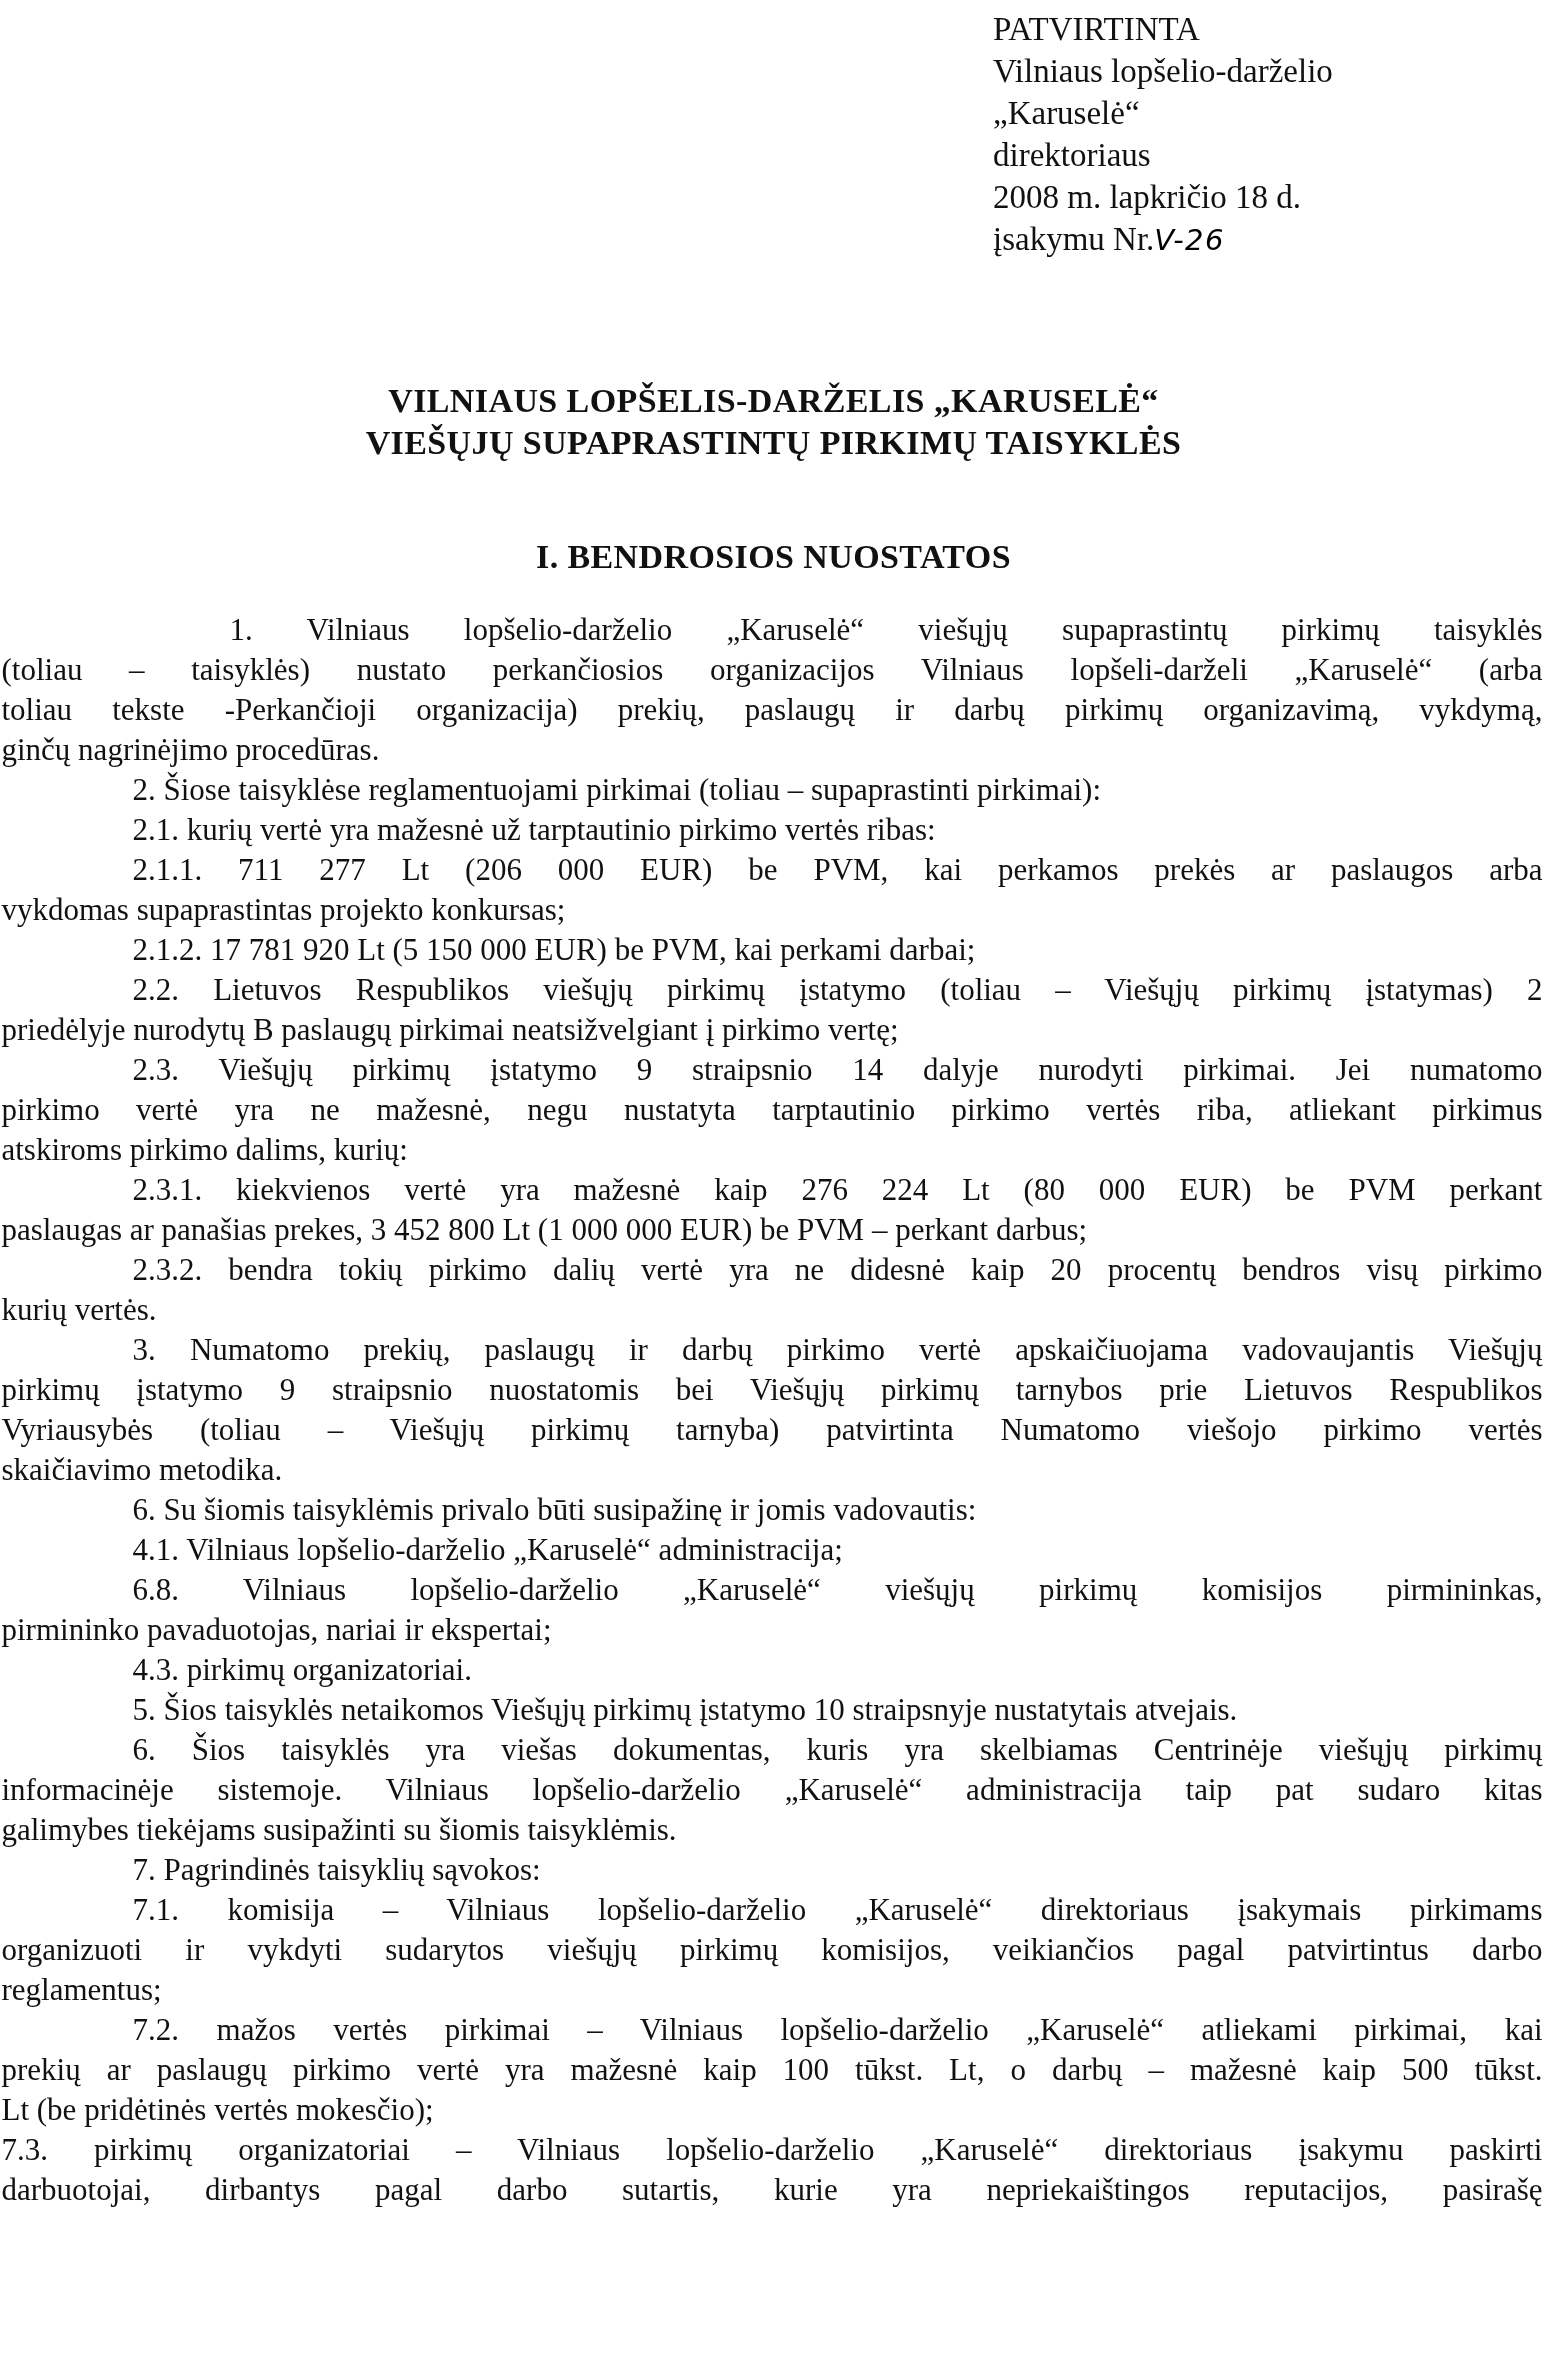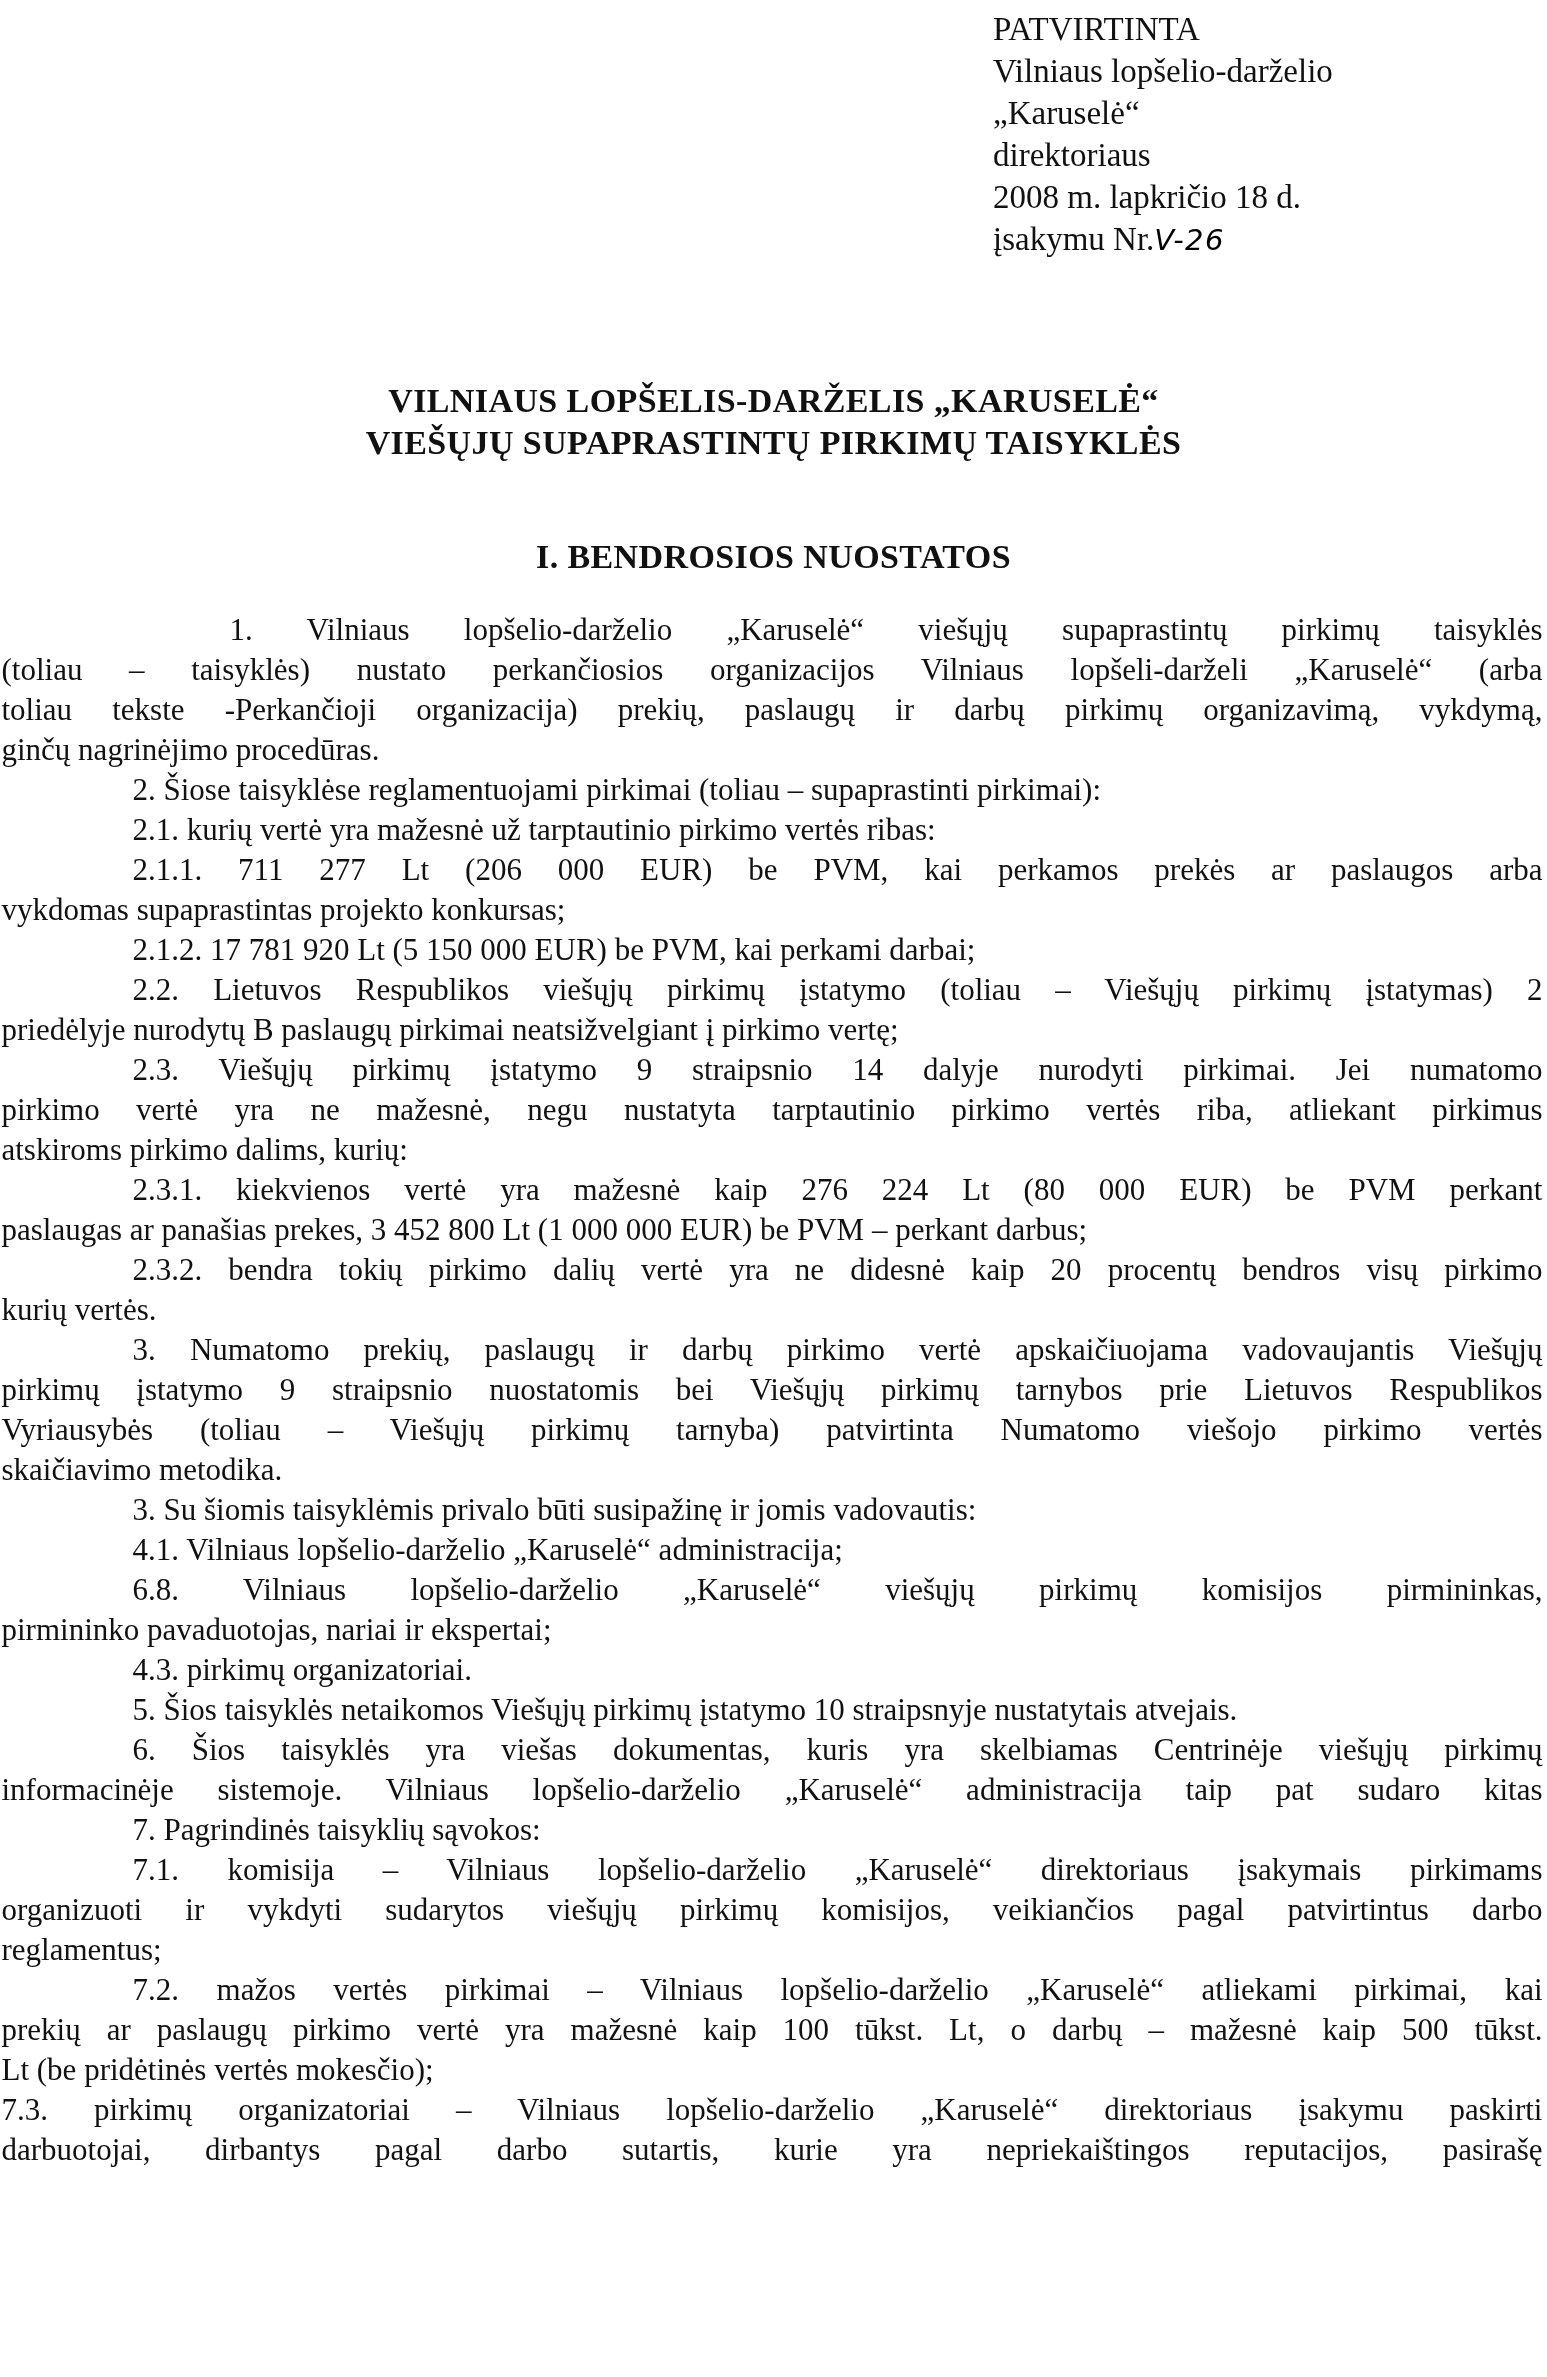--- a/index.html
+++ b/index.html
@@ -71,28 +71,29 @@
     <div class="line">pirkimo vertė yra ne mažesnė, negu nustatyta tarptautinio pirkimo vertės riba, atliekant pirkimus</div>
     <div class="line last">atskiroms pirkimo dalims, kurių:</div>
     <div class="line ind">2.3.1. kiekvienos vertė yra mažesnė kaip 276 224 Lt (80 000 EUR) be PVM perkant</div>
     <div class="line last">paslaugas ar panašias prekes, 3 452 800 Lt (1 000 000 EUR) be PVM – perkant darbus;</div>
     <div class="line ind">2.3.2. bendra tokių pirkimo dalių vertė yra ne didesnė kaip 20 procentų bendros visų pirkimo</div>
     <div class="line last">kurių vertės.</div>
     <div class="line ind">3. Numatomo prekių, paslaugų ir darbų pirkimo vertė apskaičiuojama vadovaujantis Viešųjų</div>
     <div class="line">pirkimų įstatymo 9 straipsnio nuostatomis bei Viešųjų pirkimų tarnybos prie Lietuvos Respublikos</div>
     <div class="line">Vyriausybės (toliau – Viešųjų pirkimų tarnyba) patvirtinta Numatomo viešojo pirkimo vertės</div>
     <div class="line last">skaičiavimo metodika.</div>
-    <div class="line ind last">3. Su šiomis taisyklėmis privalo būti susipažinę ir jomis vadovautis:</div>
+    <div class="line ind last">6. Su šiomis taisyklėmis privalo būti susipažinę ir jomis vadovautis:</div>
     <div class="line ind last">4.1. Vilniaus lopšelio-darželio „Karuselė“ administracija;</div>
     <div class="line ind">6.8. Vilniaus lopšelio-darželio „Karuselė“ viešųjų pirkimų komisijos pirmininkas,</div>
     <div class="line last">pirmininko pavaduotojas, nariai ir ekspertai;</div>
     <div class="line ind last">4.3. pirkimų organizatoriai.</div>
     <div class="line ind last">5. Šios taisyklės netaikomos Viešųjų pirkimų įstatymo 10 straipsnyje nustatytais atvejais.</div>
     <div class="line ind">6. Šios taisyklės yra viešas dokumentas, kuris yra skelbiamas Centrinėje viešųjų pirkimų</div>
     <div class="line">informacinėje sistemoje. Vilniaus lopšelio-darželio „Karuselė“ administracija taip pat sudaro kitas</div>
+    <div class="line last">galimybes tiekėjams susipažinti su šiomis taisyklėmis.</div>
     <div class="line ind last">7. Pagrindinės taisyklių sąvokos:</div>
     <div class="line ind"><span>7.1. </span><span class="b">komisija</span><span> – Vilniaus lopšelio-darželio „Karuselė“ direktoriaus įsakymais pirkimams</span></div>
     <div class="line">organizuoti ir vykdyti sudarytos viešųjų pirkimų komisijos, veikiančios pagal patvirtintus darbo</div>
     <div class="line last">reglamentus;</div>
     <div class="line ind"><span>7.2. </span><span class="b">mažos vertės pirkimai</span><span> – Vilniaus lopšelio-darželio „Karuselė“ atliekami pirkimai, kai</span></div>
     <div class="line">prekių ar paslaugų pirkimo vertė yra mažesnė kaip 100 tūkst. Lt, o darbų – mažesnė kaip 500 tūkst.</div>
     <div class="line last">Lt (be pridėtinės vertės mokesčio);</div>
     <div class="line"><span>7.3. </span><span class="b">pirkimų organizatoriai</span><span> – Vilniaus lopšelio-darželio „Karuselė“ direktoriaus įsakymu paskirti</span></div>
     <div class="line">darbuotojai, dirbantys pagal darbo sutartis, kurie yra nepriekaištingos reputacijos, pasirašę</div>
   </div>

